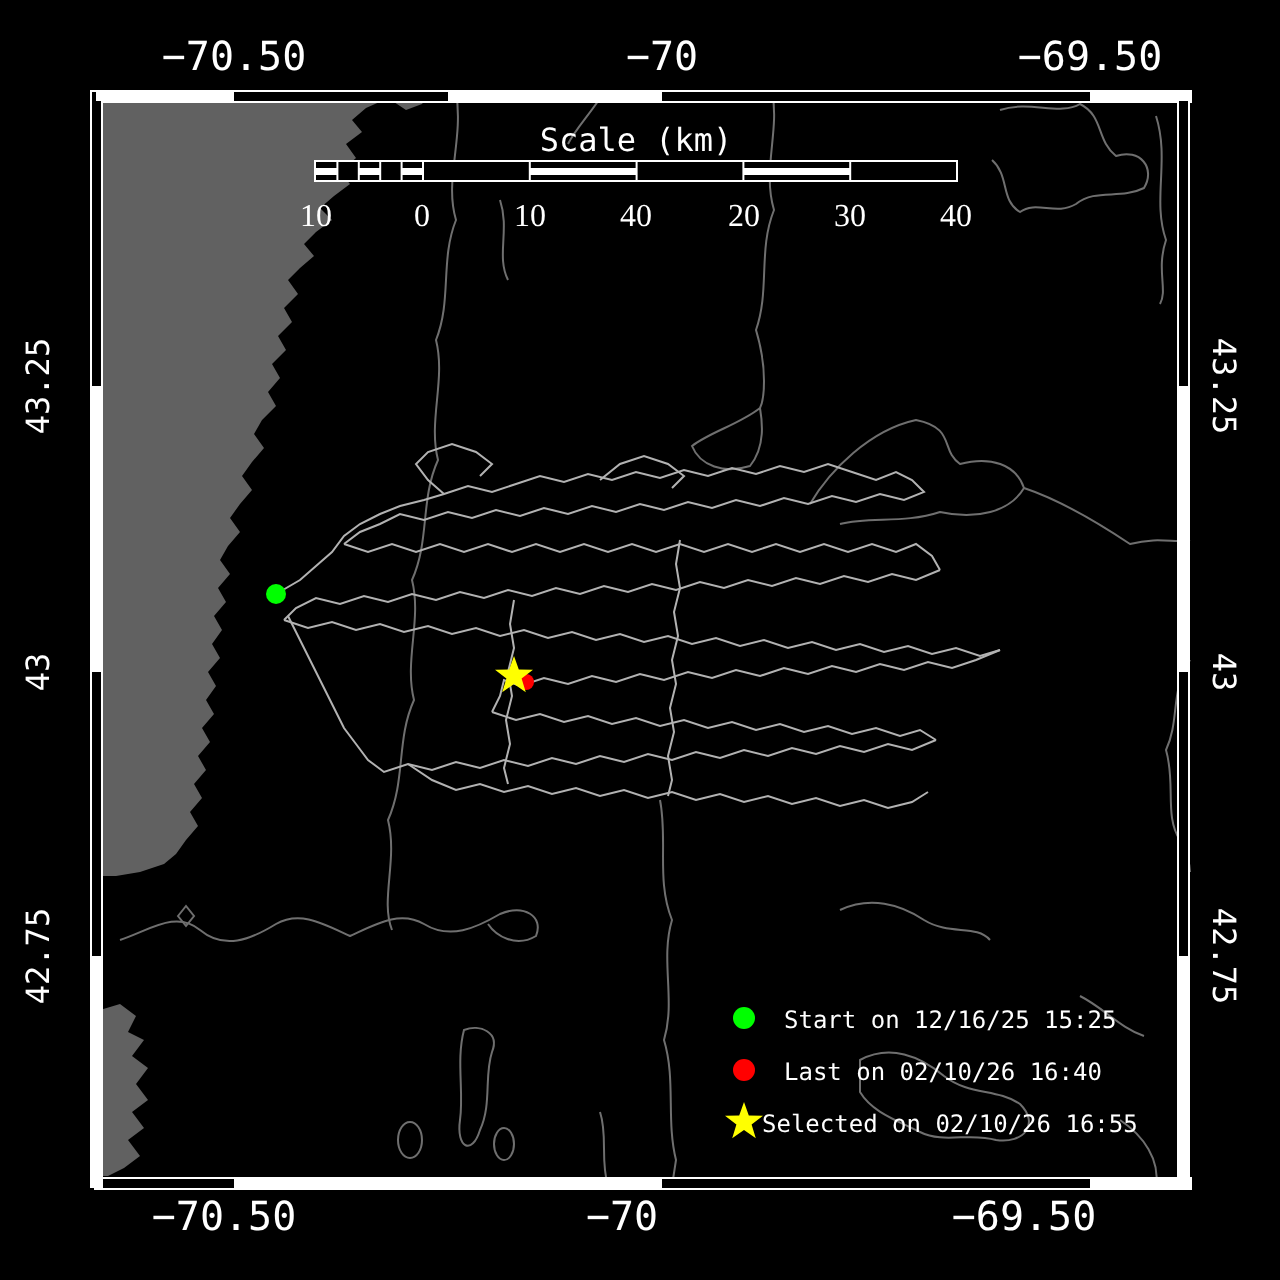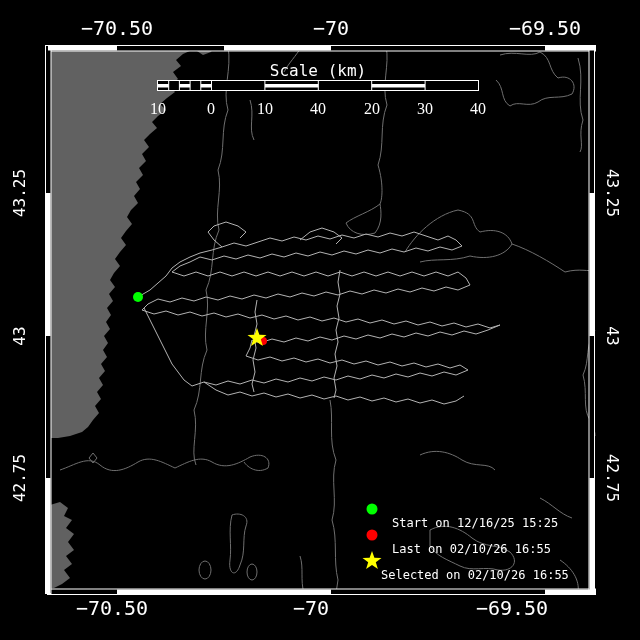--- a/index.html
+++ b/index.html
@@ -5,21 +5,21 @@
   html,body{margin:0;padding:0;background:#000;}
   .stage{position:relative;width:640px;height:640px;background:#000;overflow:hidden;
          font-family:"DejaVu Sans Mono",monospace;color:#fff;}
   svg{position:absolute;left:0;top:0;}
   .lbl{position:absolute;color:#fff;white-space:pre;}
   .tick{font-size:20px;transform:translate(-50%,-50%);}
   .tick-rot-l{font-size:16px;transform:translate(-50%,-50%) rotate(-90deg);}
   .tick-rot-r{font-size:16px;transform:translate(-50%,-50%) rotate(90deg);}
   .sb-title{font-size:16px;transform:translate(-50%,-50%);}
   .sb-num{font-size:16px;transform:translate(-50%,-50%);font-family:Liberation Serif, serif;}
-  .leg-lbl{font-size:12px;transform:translate(0,-50%);margin-top:13px;}
+  .leg-lbl{font-size:12px;transform:translate(0,-50%);}
 </style>
 </head>
 <body>
 
 <div class="stage">
 
   <svg width="640" height="640" viewBox="0 0 640 640">
 
     <g>
       <path fill="#616161" d="M48,46 L196,46 L192,50 L183,54 L176,60 L181,66 L173,72 L178,79 L170,86 L175,92
@@ -171,17 +171,17 @@
   <div class="lbl sb-num" style="left:158px;top:109px;">10</div>
   <div class="lbl sb-num" style="left:211px;top:109px;">0</div>
   <div class="lbl sb-num" style="left:265px;top:109px;">10</div>
   <div class="lbl sb-num" style="left:318px;top:109px;">40</div>
   <div class="lbl sb-num" style="left:372px;top:109px;">20</div>
   <div class="lbl sb-num" style="left:425px;top:109px;">30</div>
   <div class="lbl sb-num" style="left:478px;top:109px;">40</div>
 
   <div>
     <div class="lbl leg-lbl" style="left:392px;top:510px;">Start on 12/16/25 15:25</div>
-    <div class="lbl leg-lbl" style="left:392px;top:536px;">Last on 02/10/26 16:55</div>
+    <div class="lbl leg-lbl" style="left:392px;top:536px;">Last on 02/10/26 16:40</div>
     <div class="lbl leg-lbl" style="left:381px;top:562px;">Selected on 02/10/26 16:55</div>
   </div>
 
 </div>
 
 </body></html>

